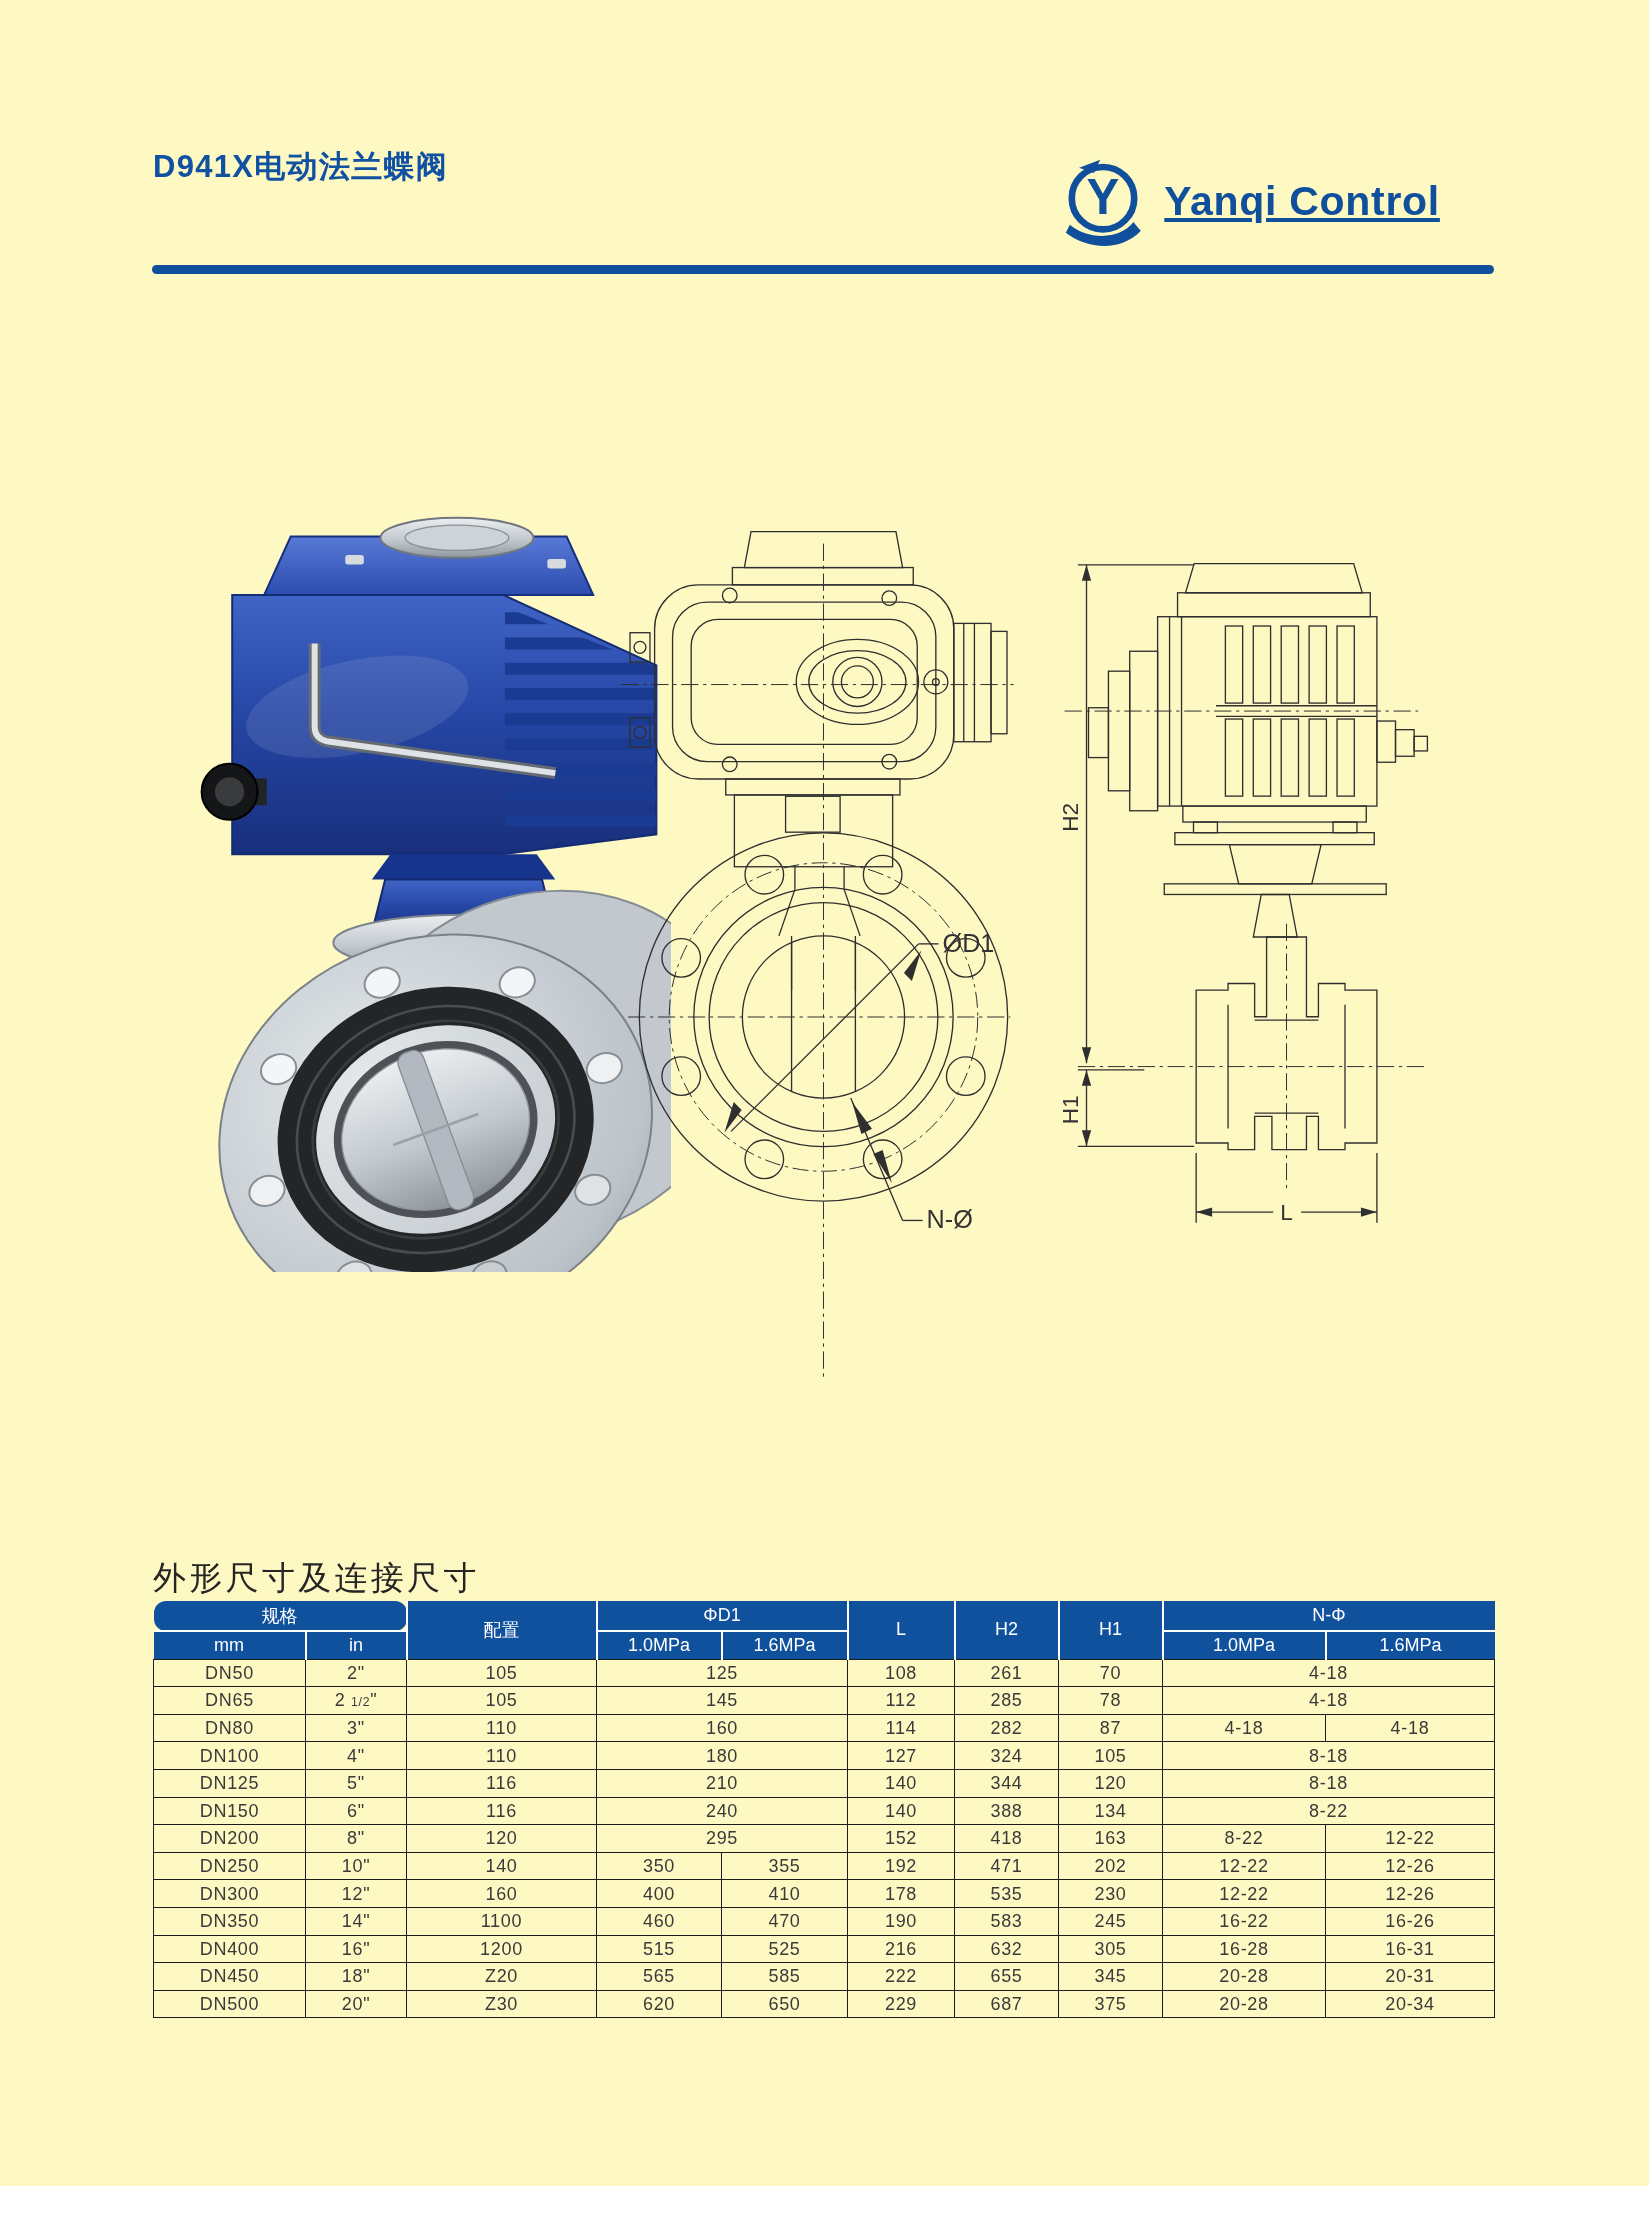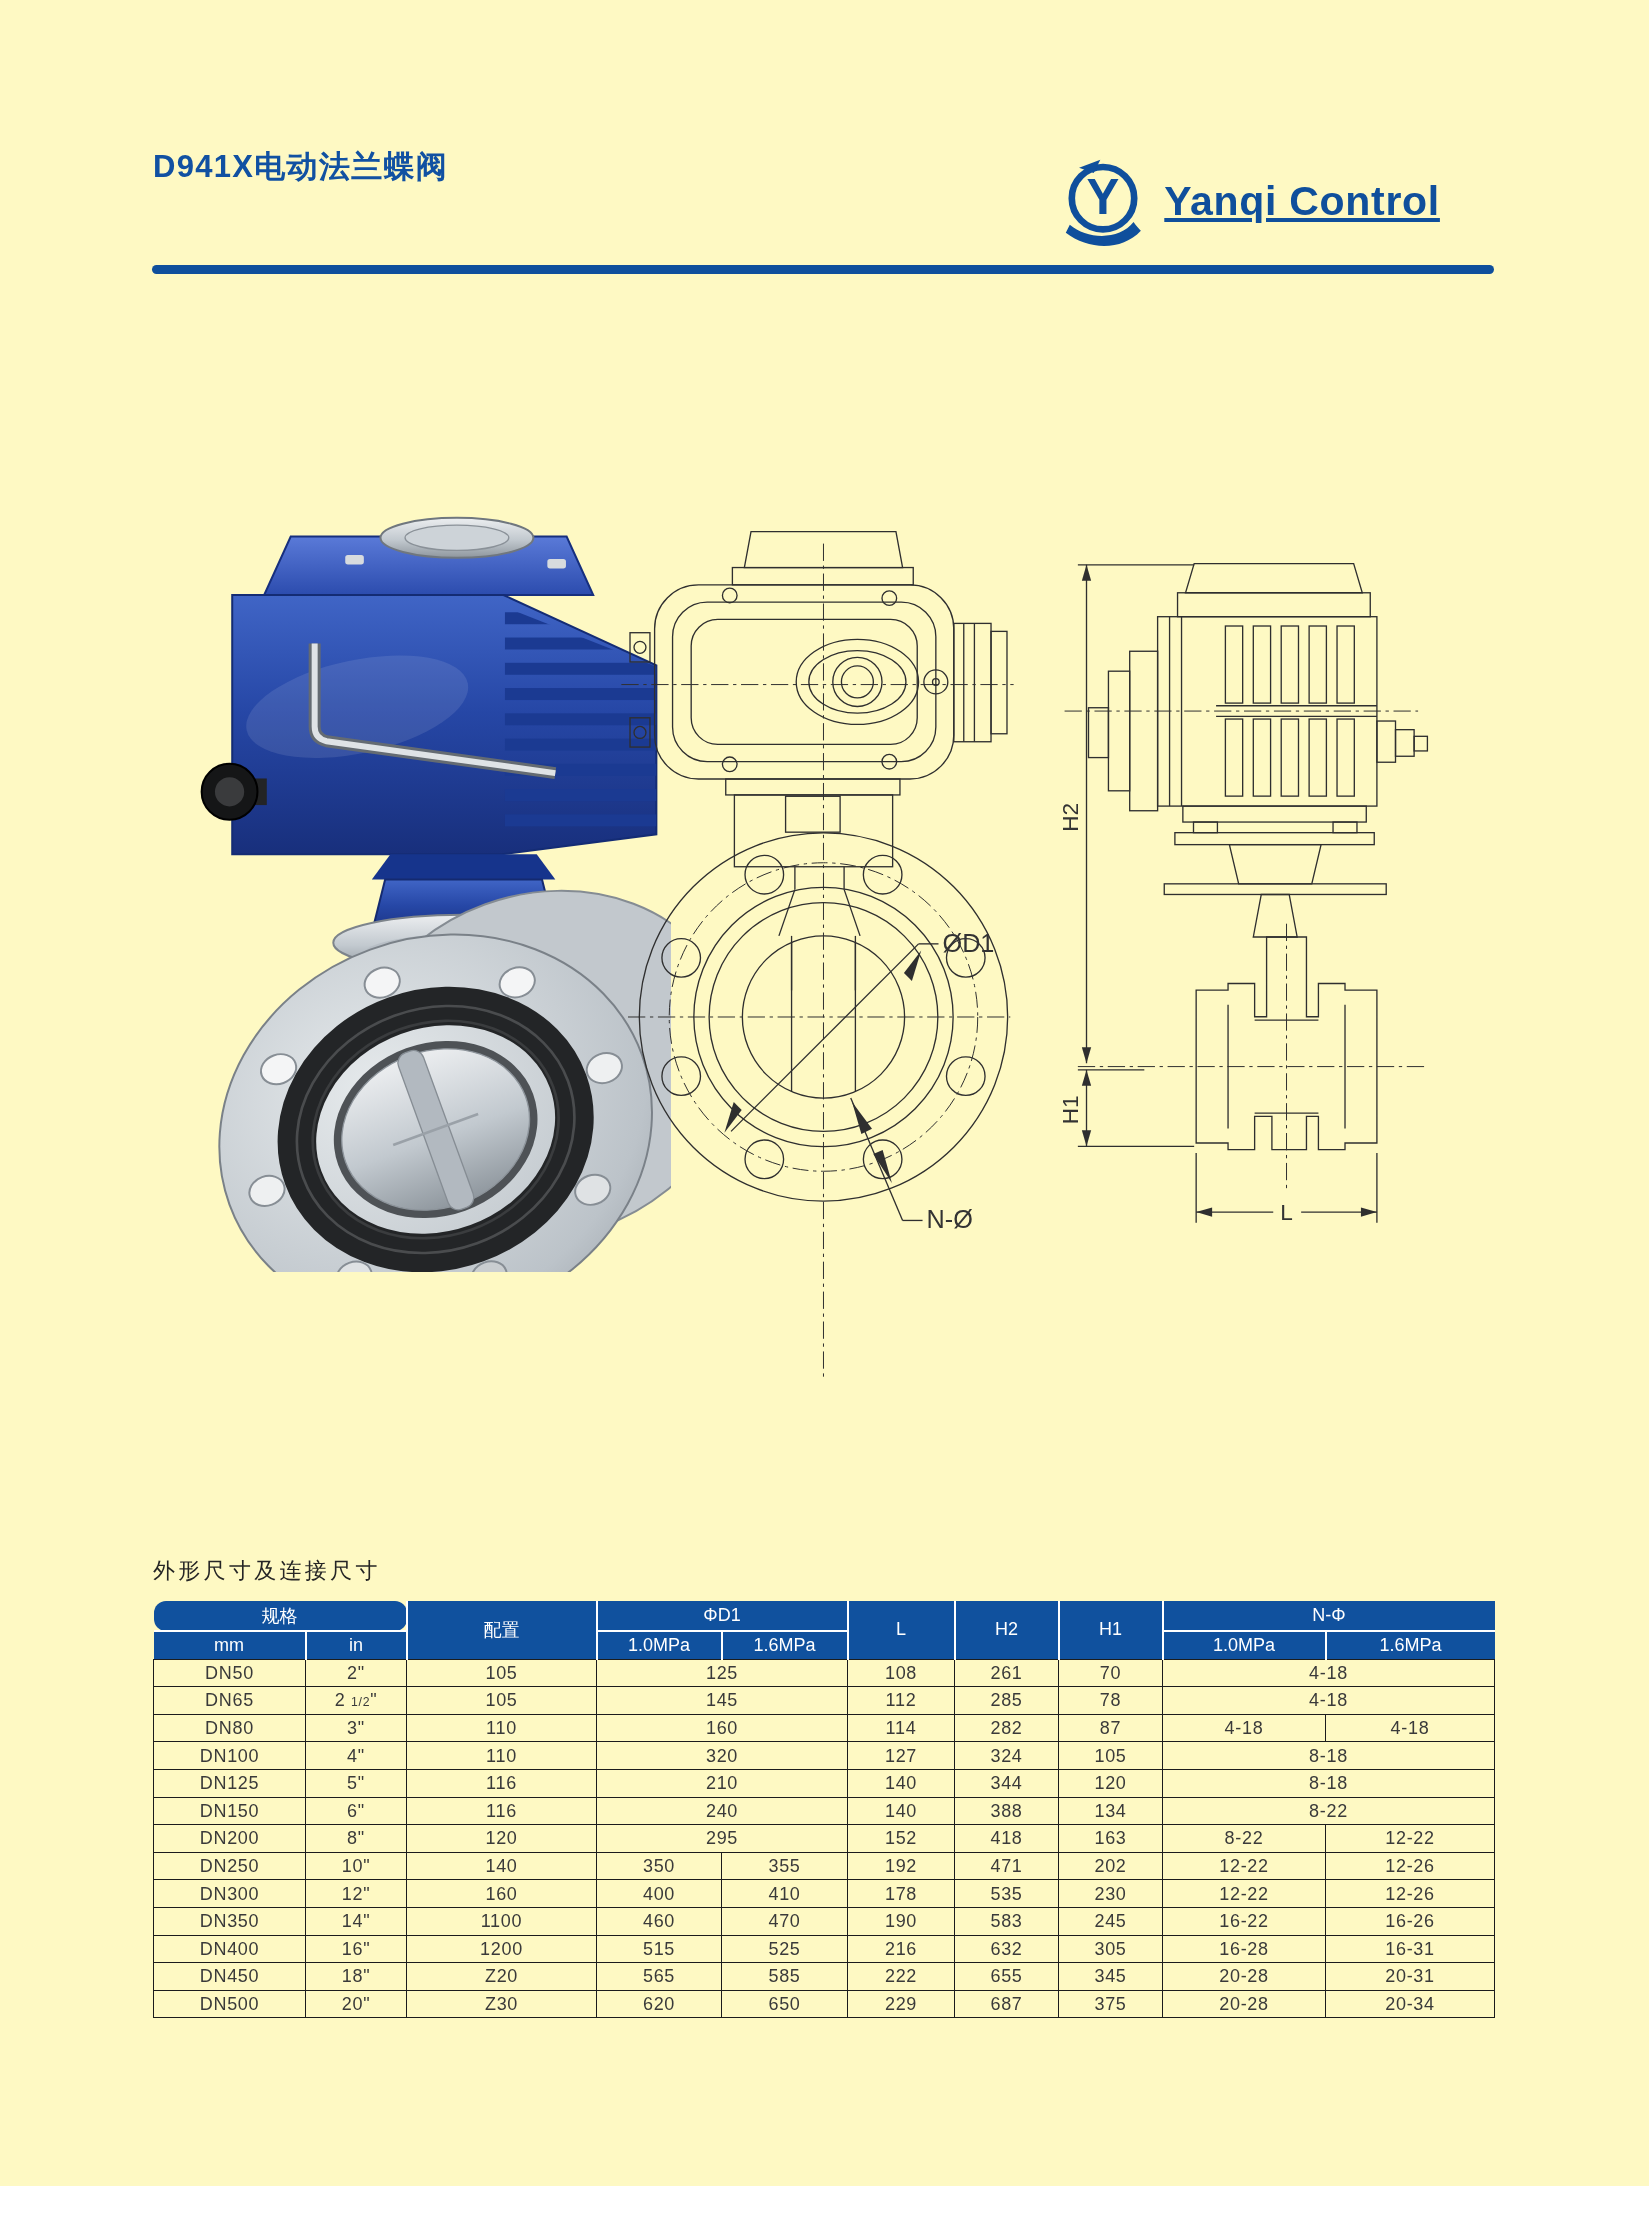--- a/index.html
+++ b/index.html
@@ -15,21 +15,21 @@
   .brand .bname{font-size:41px;font-weight:700;color:#0f4f9c;letter-spacing:0.7px;text-decoration:underline;}
   .rule{position:absolute;left:152px;top:265px;width:1342px;height:8.6px;border-radius:4.7px;background:#0f4f9c;}
 
   
   .photo{position:absolute;left:191px;top:507px;width:480px;height:765px;}
   .front{position:absolute;left:618px;top:525px;width:399px;height:861px;}
   .side{position:absolute;left:1051px;top:525px;width:386px;height:721px;}
   svg text{font-family:"Liberation Sans",sans-serif;}
 
   
-  .sec-title{position:absolute;left:153px;top:1556px;font-size:22px;color:#252525;letter-spacing:3.3px;}
+  .sec-title{position:absolute;left:153px;top:1556px;font-size:33px;color:#252525;letter-spacing:3.3px;}
   table.spec{position:absolute;left:153px;top:1601px;width:1341px;border-collapse:collapse;
              table-layout:fixed;text-align:center;color:#3a3a3a;}
   .spec th{background:#10519e;color:#ffffff;font-weight:400;font-size:18px;
            border:2px solid #ffffff;border-bottom:0;padding:0;}
   .spec thead tr:first-child th{border-top:none;height:29px;}
   .spec thead tr:last-child th{height:26.6px;margin-left:44px;}
   .spec thead tr:first-child th:first-child{border-left:none;border-radius:12px;}
   .spec thead tr:first-child th:last-child{border-right:none;}
   .spec thead tr:last-child th:first-child{border-left:none;}
   .spec thead tr:last-child th:last-child{border-right:none;}
@@ -374,21 +374,21 @@
           <td>114</td>
           <td>282</td>
           <td>87</td>
           <td>4-18</td>
           <td>4-18</td>
         </tr>
         <tr>
           <td>DN100</td>
           <td>4"</td>
           <td>110</td>
-          <td colspan="2">320</td>
+          <td colspan="2">180</td>
           <td>127</td>
           <td>324</td>
           <td>105</td>
           <td colspan="2">8-18</td>
         </tr>
         <tr>
           <td>DN125</td>
           <td>5"</td>
           <td>116</td>
           <td colspan="2">210</td>

